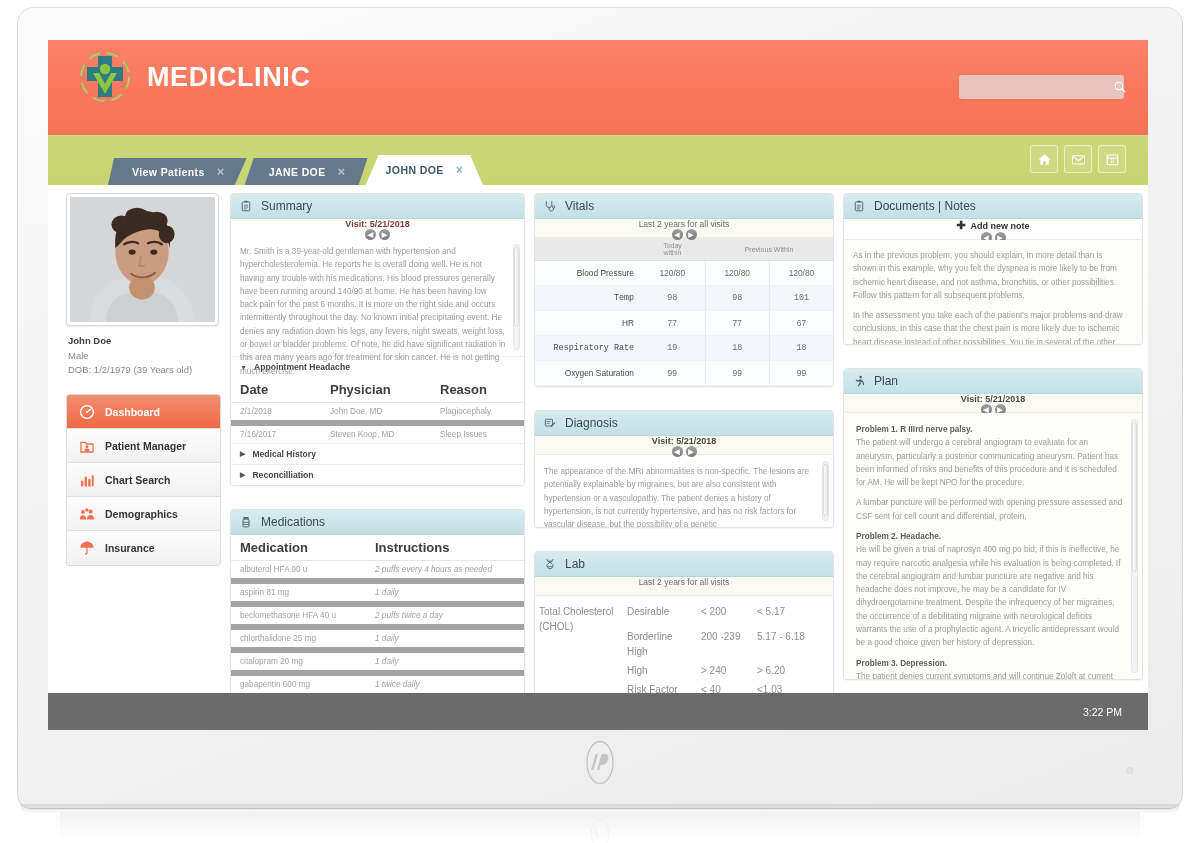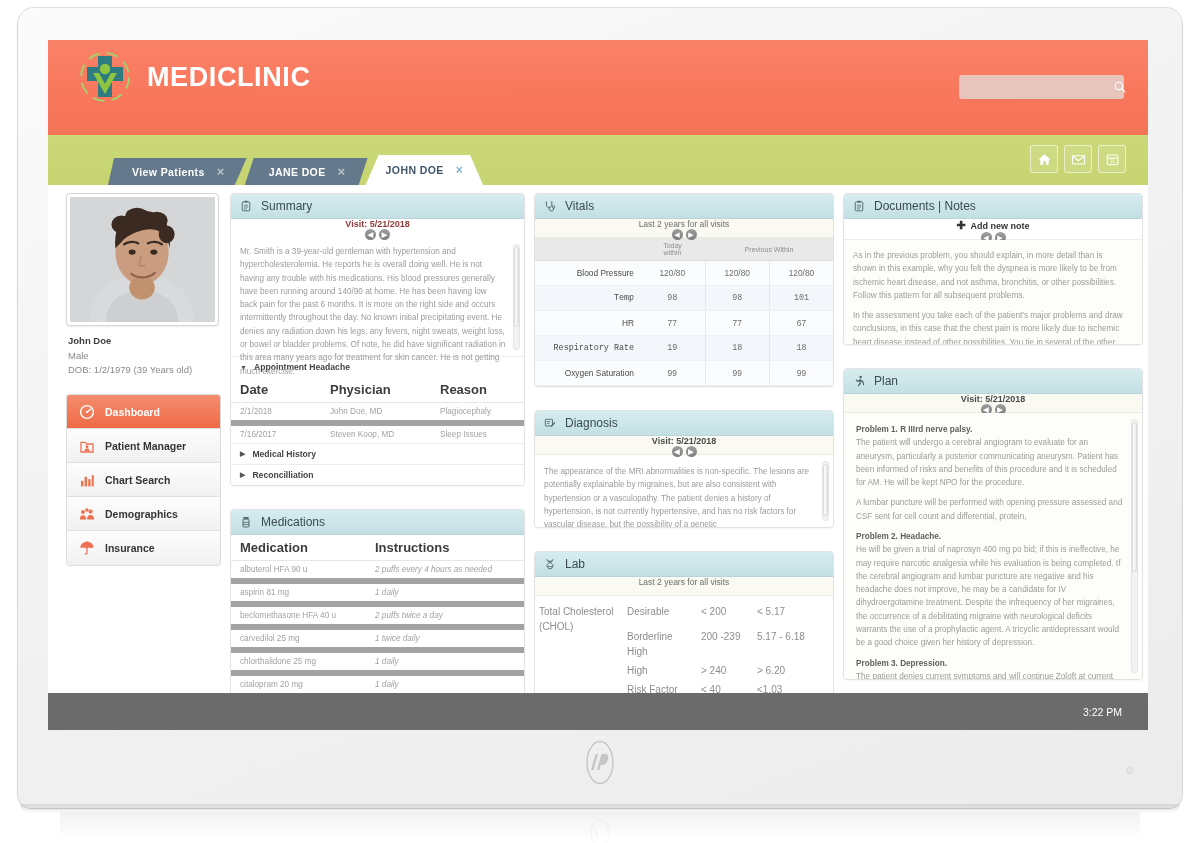--- a/index.html
+++ b/index.html
@@ -512,24 +512,20 @@
               </tr>
           <tr>
                 <td>aspirin 81 mg</td>
                 <td class="italic">1 daily</td>
               </tr>
           <tr>
                 <td>beclomethasone HFA 40 u</td>
                 <td class="italic">2 puffs twice a day</td>
               </tr>
           <tr>
-                <td>carvedilol 25 mg</td>
-                <td class="italic">1 twice daily</td>
-              </tr>
-          <tr>
                 <td>chlorthalidone 25 mg</td>
                 <td class="italic">1 daily</td>
               </tr>
           <tr>
                 <td>citalopram 20 mg</td>
                 <td class="italic">1 daily</td>
               </tr>
           <tr>
                 <td>gabapentin 600 mg</td>
                 <td class="italic">1 twice daily</td>

